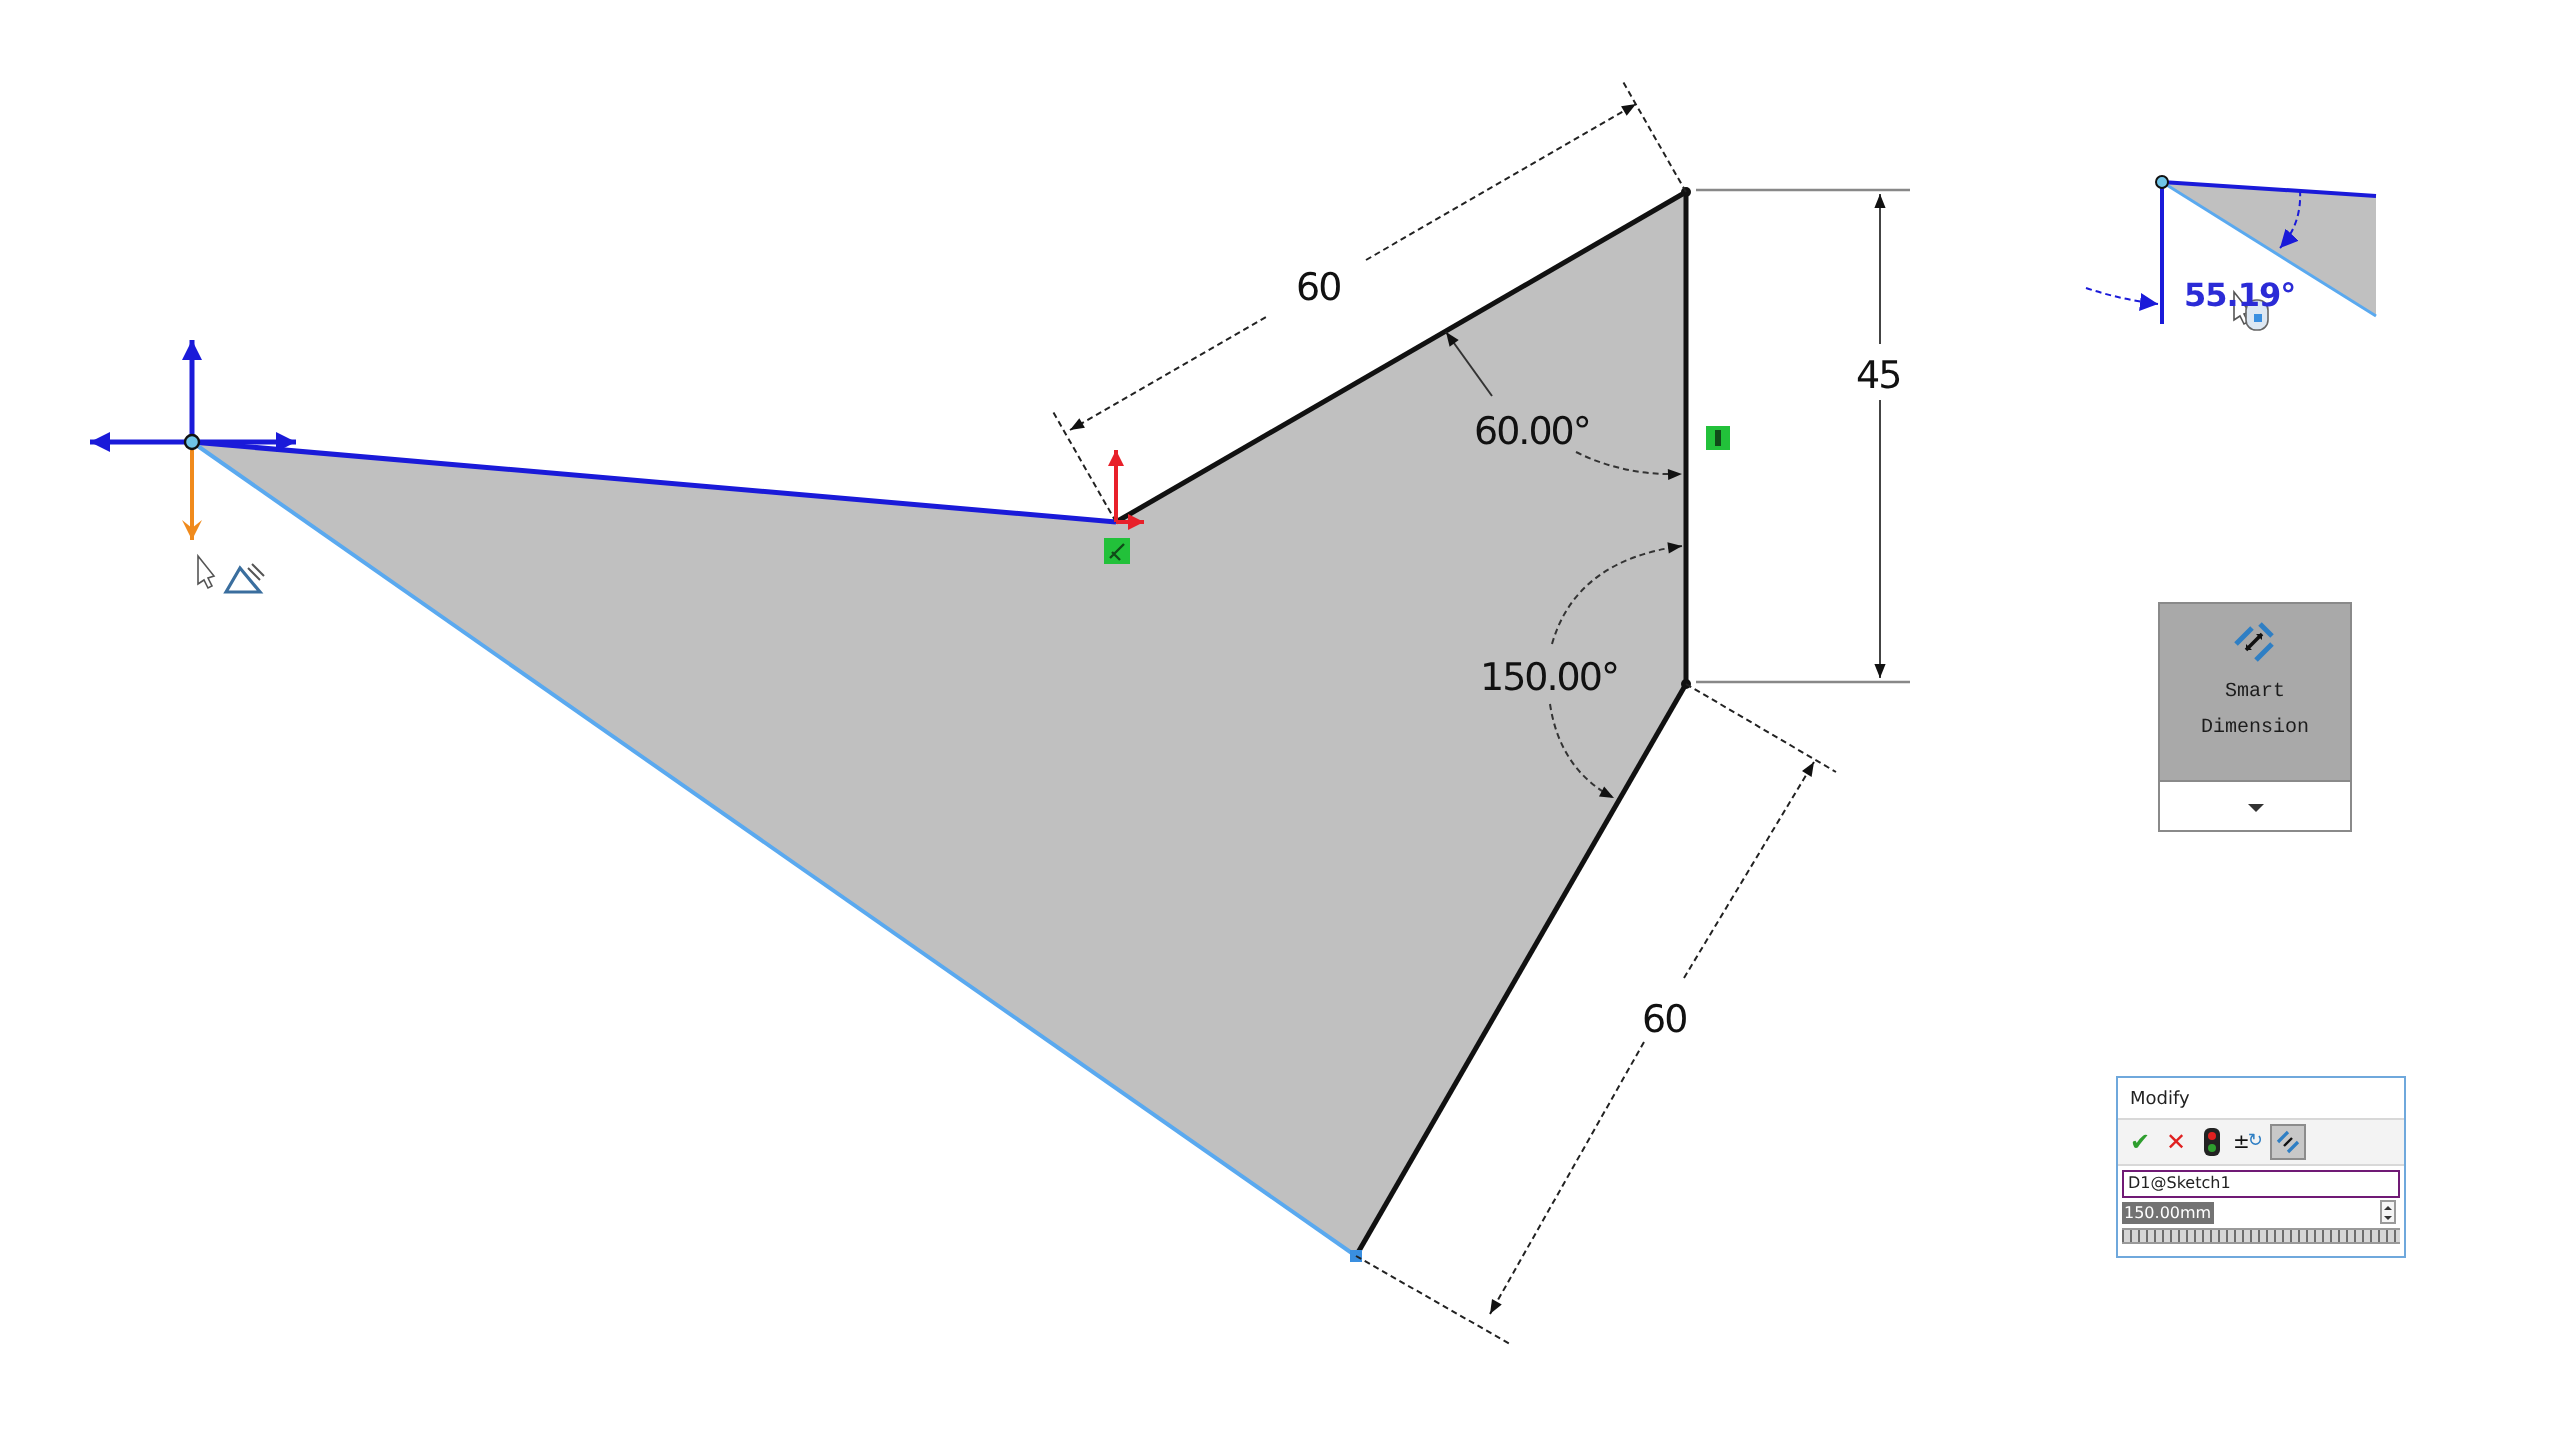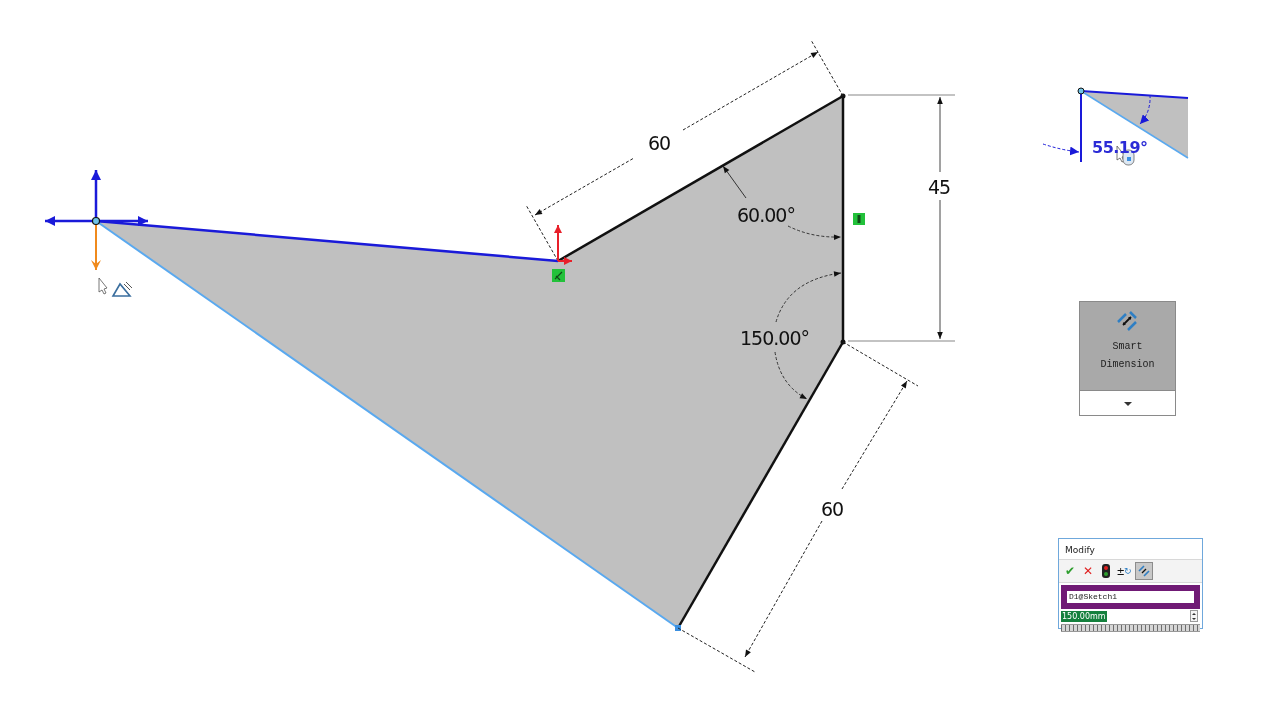--- a/index.html
+++ b/index.html
@@ -14,23 +14,23 @@
     .sd-label { font-family:Liberation Mono, monospace; font-size:10px; color:#1c1c1c; text-align:center; line-height:18px; margin-top:2px; }
     .sd-drop { height:26px; display:flex; align-items:center; justify-content:center; cursor:pointer; }
     .caret { width:0; height:0; border-left:4px solid transparent; border-right:4px solid transparent; border-top:4px solid #333; }
 
     
     .modify { position:absolute; left:1058px; top:538px; width:145px; height:91px; border:1px solid #6fa8dc; background:#fff; box-sizing:border-box; font-family:"DejaVu Sans", sans-serif; }
     .modify-title { height:20px; font-size:9px; color:#222; padding-left:6px; line-height:22px; }
     .modify-toolbar { height:22px; background:#f3f3f3; border-top:1px solid #d8d8d8; border-bottom:1px solid #d8d8d8; display:flex; align-items:center; padding-left:4px; gap:4px; }
     .tb-icon { width:14px; height:16px; display:flex; align-items:center; justify-content:center; font-size:12px; cursor:pointer; }
     .tb-icon.sel { width:18px; height:18px; background:#c8c8c8; border:1px solid #8c8c8c; box-sizing:border-box; }
-    .modify-name { margin:2px 2px 0 2px; height:12px; border:6px solid #701a75; font-size:8px; line-height:12px; padding-left:2px; color:#222;font-family:Liberation Mono, monospace; }
+    .modify-name { margin:2px 2px 0 2px; height:12px; border:1px solid #701a75; font-size:8px; line-height:12px; padding-left:2px; color:#222; }
     .modify-value-row { margin:1px 2px 0 2px; height:12px; display:flex; align-items:center; position:relative; }
-    .modify-value { font-size:8px; line-height:11px; background:#15803d; color:#fff; padding:0 1px; }
+    .modify-value { font-size:8px; line-height:11px; background:#737373; color:#fff; padding:0 1px; }
     .spin { position:absolute; right:2px; top:0; width:8px; height:12px; border:1px solid #9a9a9a; box-sizing:border-box; background:#f5f5f5; display:flex; flex-direction:column; align-items:center; justify-content:space-around; cursor:pointer; }
     .spin i { display:block; width:0; height:0; border-left:2px solid transparent; border-right:2px solid transparent; }
     .spin .up { border-bottom:2px solid #333; }
     .spin .dn { border-top:2px solid #333; }
     .thumbwheel { margin:2px 2px 0 2px; height:6px; cursor:ew-resize;
       background: repeating-linear-gradient(90deg, #6d6d6d 0 1px, #d6d6d6 1px 4px);
       border-top:1px solid #999; border-bottom:1px solid #999; }
 
     
     .inset { position:absolute; left:1036px; top:82px; width:155px; height:100px; }

